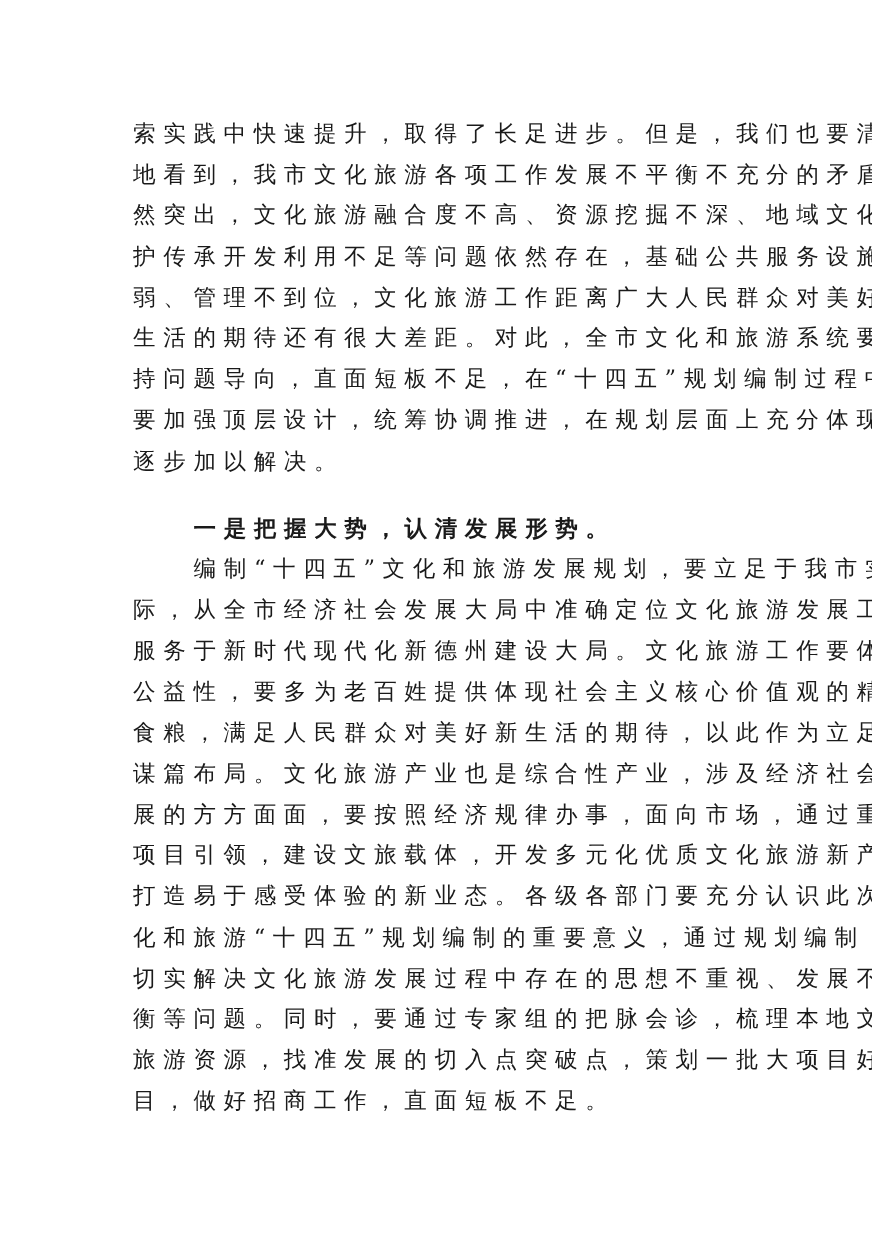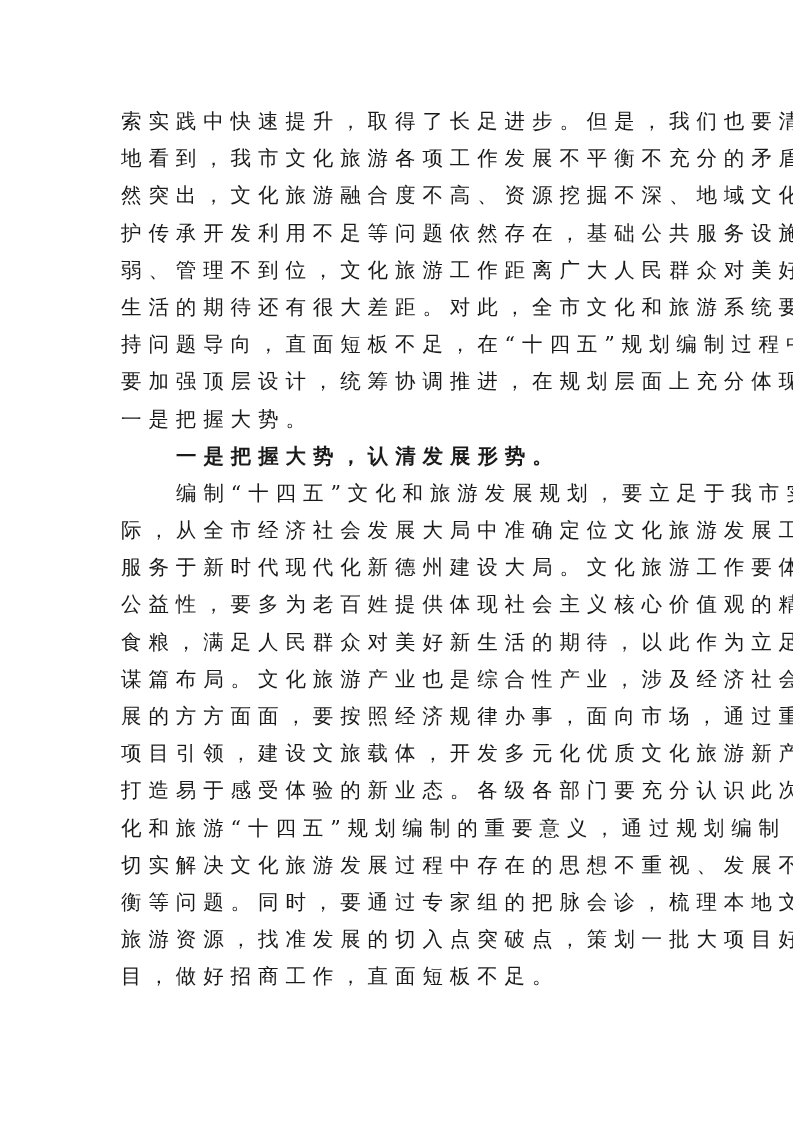--- a/index.html
+++ b/index.html
@@ -35,38 +35,39 @@
     .line {
       display: block;
       white-space: nowrap;
       height: 37.2px;
     }
     .indent {
       padding-left: 55px;
     }
     .heading {
       font-weight: bold;
+      margin-top: 24px;
     }
   </style>
 </head>
 <body>
 
 <div class="page">
   <div class="content">
 
     <div>
       <span class="line">索实践中快速提升，取得了长足进步。但是，我们也要清醒</span>
       <span class="line">地看到，我市文化旅游各项工作发展不平衡不充分的矛盾依</span>
       <span class="line">然突出，文化旅游融合度不高、资源挖掘不深、地域文化保</span>
       <span class="line">护传承开发利用不足等问题依然存在，基础公共服务设施薄</span>
       <span class="line">弱、管理不到位，文化旅游工作距离广大人民群众对美好新</span>
       <span class="line">生活的期待还有很大差距。对此，全市文化和旅游系统要坚</span>
       <span class="line">持问题导向，直面短板不足，在“十四五”规划编制过程中，</span>
       <span class="line">要加强顶层设计，统筹协调推进，在规划层面上充分体现，</span>
-      <span class="line">一是把握大势。</span>
+      <span class="line">逐步加以解决。</span>
     </div>
 
     <div>
       <span class="line indent heading">一是把握大势，认清发展形势。</span>
     </div>
 
     <div>
       <span class="line indent">编制“十四五”文化和旅游发展规划，要立足于我市实</span>
       <span class="line">际，从全市经济社会发展大局中准确定位文化旅游发展工作，</span>
       <span class="line">服务于新时代现代化新德州建设大局。文化旅游工作要体现</span>

